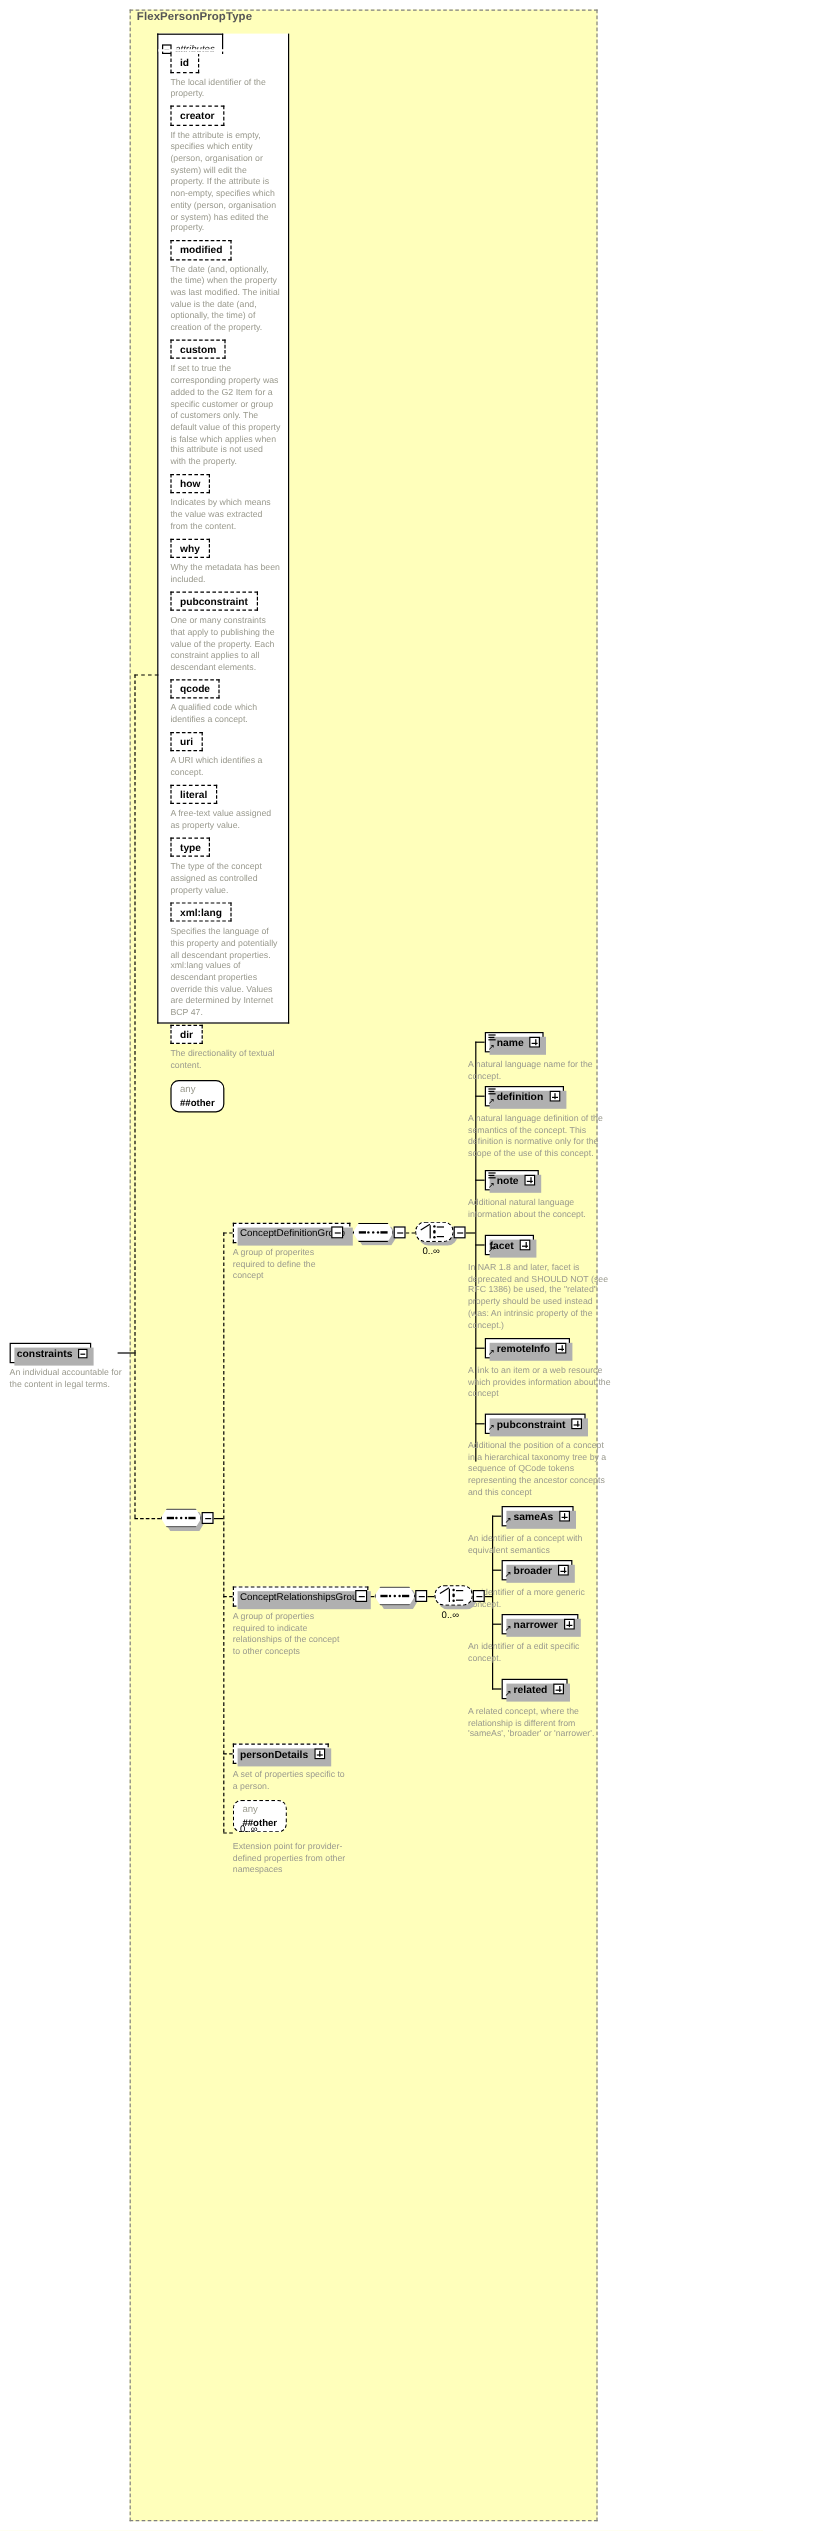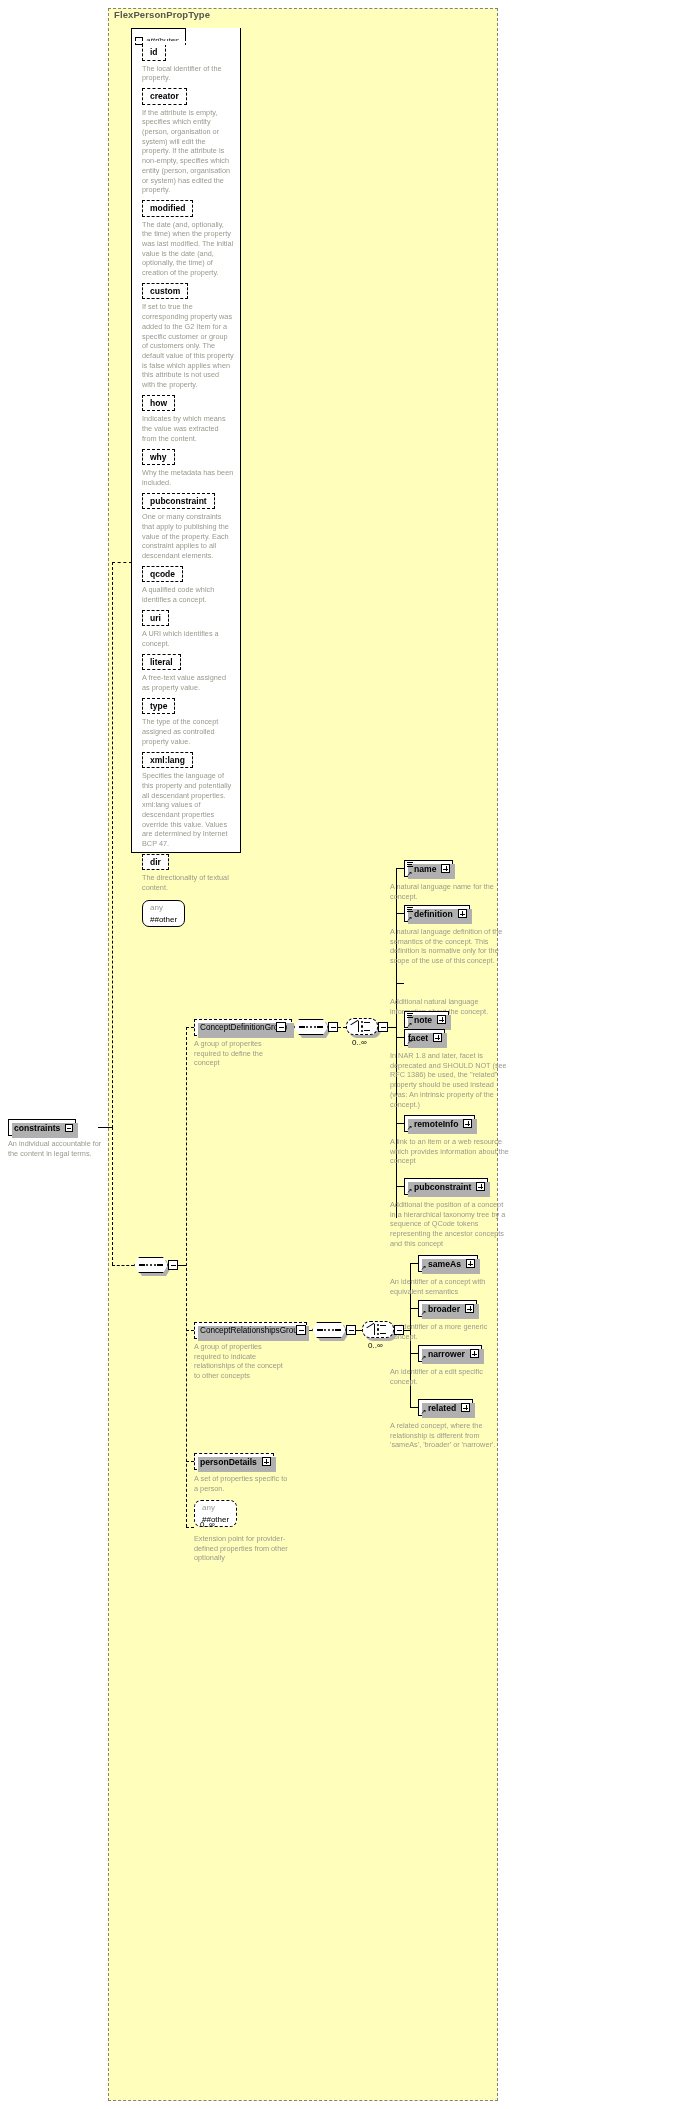--- a/index.html
+++ b/index.html
@@ -159,21 +159,21 @@
   .any-chip::after {
     content: "";
     position: absolute;
     left: 3px; top: 3px;
     width: 100%; height: 100%;
     background: #b0b0b0;
     border-radius: 7px;
     z-index: -1;
   }
   .any-chip .kw { color: #9a9a8e; }
-  .any-chip .ns { color: #000; font-weight: normal; }
+  .any-chip .ns { color: #000; font-weight: bold; }
 
   
   .elem-box {
     position: absolute;
     display: flex;
     align-items: stretch;
     border: 1.4px solid #000;
     background: #fff;
     height: 17px;
     z-index: 3;
@@ -464,21 +464,21 @@
         <i></i>
         <i></i>
       </span>
       <span class="arrow">↗</span>
     </span>
   <span class="elem-label" style="padding-left:9px;">definition</span>
   <span class="boxplus tgl"></span>
 </div>
 <div class="desc" style="left:390px; top:927px; width:120px;">A natural language definition of the semantics of the concept. This definition is normative only for the scope of the use of this concept.</div>
 
-<div class="elem-box" style="left:404px; top:975px;margin-top:36px;">
+<div class="elem-box" style="left:404px; top:975px;">
   <span class="seq-marks">
       <span class="lines">
         <i></i>
         <i></i>
         <i></i>
       </span>
       <span class="arrow">↗</span>
     </span>
   <span class="elem-label" style="padding-left:9px;">note</span>
   <span class="boxplus tgl"></span>
@@ -596,13 +596,13 @@
   <span class="elem-label">personDetails</span>
   <span class="boxplus tgl"></span>
 </div>
 <div class="desc" style="left:194px; top:1474px; width:96px;">A set of properties specific to a person.</div>
 
 <div class="any-chip" style="position:absolute; left:194px; top:1500px; margin:0; border-style:dashed;">
   <span class="kw">any</span>
   <span class="ns">##other</span>
 </div>
 <div class="card" style="left:200px; top:1520px;">0..∞</div>
-<div class="desc" style="left:194px; top:1534px; width:96px;">Extension point for provider-defined properties from other optionally</div>
+<div class="desc" style="left:194px; top:1534px; width:96px;">Extension point for provider-defined properties from other namespaces</div>
 
 </body></html>

